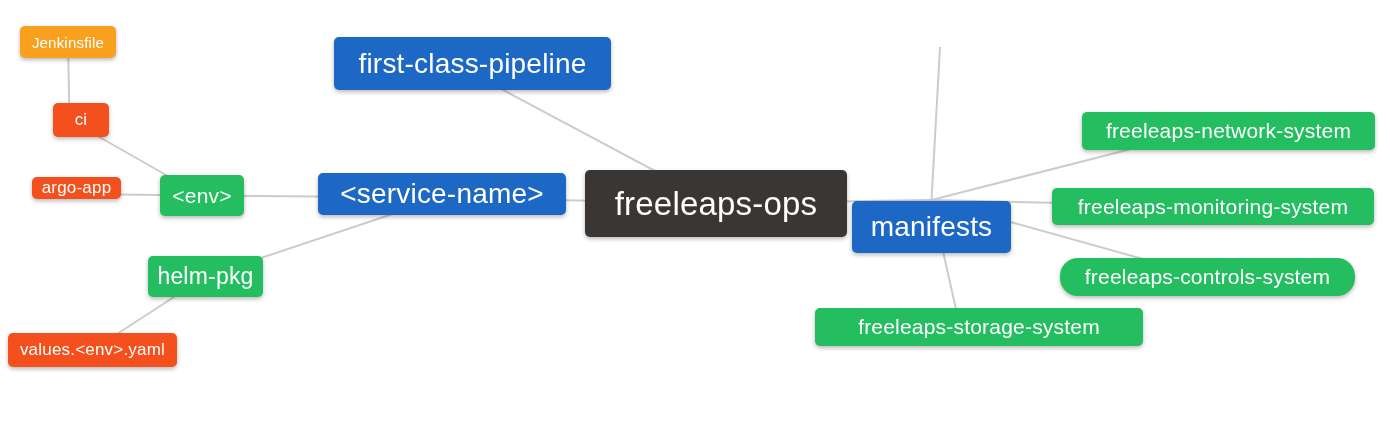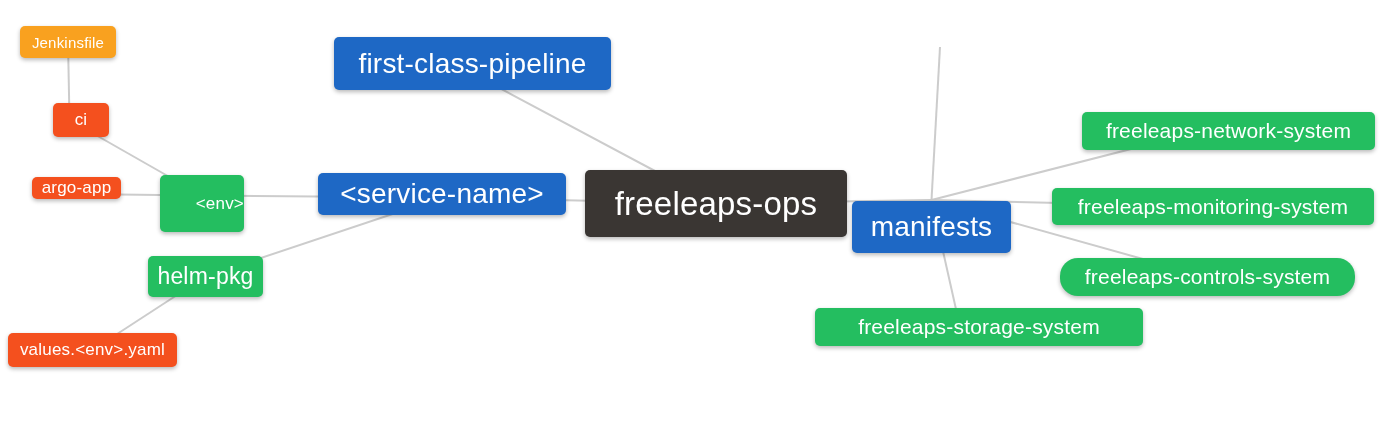--- a/index.html
+++ b/index.html
@@ -63,21 +63,21 @@
     </svg>
 <div class="node" style="left: 20px; top: 26px; width: 96px; height: 32px; background: rgb(249, 161, 31); font-size: 15px; color: rgb(255, 255, 255);">
       <span class="node-label">Jenkinsfile</span>
     </div>
     <div class="node" style="left: 53px; top: 103px; width: 56px; height: 34px; background: rgb(244, 80, 30); font-size: 17px; color: rgb(255, 255, 255);">
       <span class="node-label">ci</span>
     </div>
     <div class="node" style="left: 32px; top: 177px; width: 89px; height: 22px; background: rgb(244, 80, 30); font-size: 17px; color: rgb(255, 255, 255);">
       <span class="node-label">argo-app</span>
     </div>
-    <div class="node" style="left: 160px; top: 175px; width: 84px; height: 57px; background: rgb(36, 190, 96); font-size: 17px; color: rgb(255, 255, 255); justify-content: flex-end;">
+    <div class="node" style="left: 160px; top: 175px; width: 84px; height: 41px; background: rgb(36, 190, 96); font-size: 21px; color: rgb(255, 255, 255);">
       <span class="node-label">&lt;env&gt;</span>
     </div>
     <div class="node" style="left: 148px; top: 256px; width: 115px; height: 41px; background: rgb(36, 190, 96); font-size: 23px; color: rgb(255, 255, 255);">
       <span class="node-label">helm-pkg</span>
     </div>
     <div class="node" style="left: 8px; top: 333px; width: 169px; height: 34px; background: rgb(244, 80, 30); font-size: 17px; color: rgb(255, 255, 255);">
       <span class="node-label">values.&lt;env&gt;.yaml</span>
     </div>
     <div class="node" style="left: 315px; top: 37px; width: 277px; height: 53px; background: rgb(30, 104, 197); font-size: 28px; color: rgb(255, 255, 255); margin-left: 19px;">
       <span class="node-label">first-class-pipeline</span>

